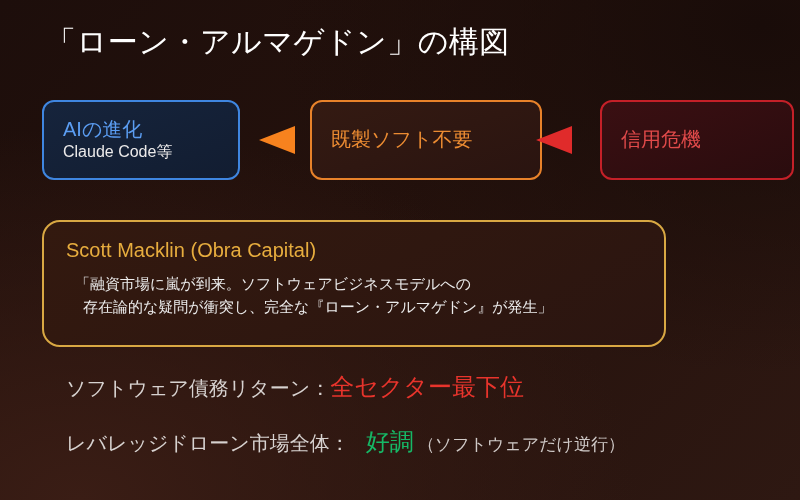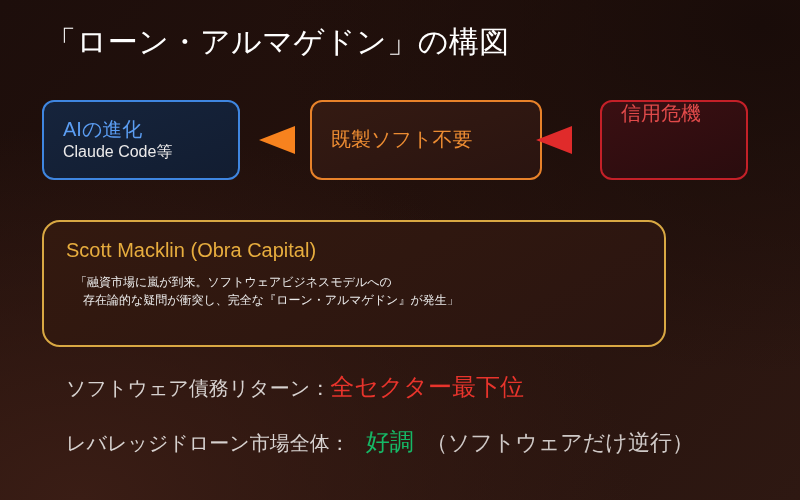--- a/index.html
+++ b/index.html
@@ -73,24 +73,23 @@
   #box-soft {
     left: 310px;
     width: 232px;
     border-color: #e8822a;
     background: linear-gradient(160deg, #341a12 0%, #2a1410 100%);
   }
   #box-soft .flow-title { color: #eb8b32; }
 
   #box-credit {
     left: 600px;
-    width: 148px;
+    width: 194px;
     border-color: #c42028;
     background: linear-gradient(160deg, #3a0f12 0%, #2a0c0e 100%);
-    justify-content: space-between;
   }
   #box-credit .flow-title { color: #e04a4a; }
 
   
   .arrow {
     position: absolute;
     top: 126px;
     width: 0;
     height: 0;
     border-top: 14px solid transparent;
@@ -119,21 +118,21 @@
     padding: 16px 22px 0 22px;
   }
   .quote-name {
     font-size: 20px;
     color: #e7ad3e;
     line-height: 1.2;
     margin-bottom: 11px;
     white-space: nowrap;
   }
   .quote-line {
-    font-size: 12px;
+    font-size: 15px;
     color: #ececec;
     line-height: 1.5;
     padding-left: 9px;
     white-space: nowrap;
   }
   .quote-line.second { padding-left: 17px; }
 
   
   .stat-row {
     position: absolute;
@@ -150,23 +149,23 @@
     color: #d7d2d0;
     margin-left: 24px;
   }
   .stat-value {
     font-size: 24px;
     font-weight: normal;
   }
   #stat-value-1 { color: #e8342c; }
   #stat-value-2 { color: #16b866; padding-left: 16px; }
   .stat-note {
-    font-size: 22px;
+    font-size: 17px;
     color: #cfc9c7;
-    padding-left: 12px;
+    padding-left: 4px;
   }
 </style>
 </head>
 <body>
 
 <div id="slide">
 
   <div class="title">「ローン・アルマゲドン」の構図</div>
 
   <div class="flow-box" id="box-ai">

